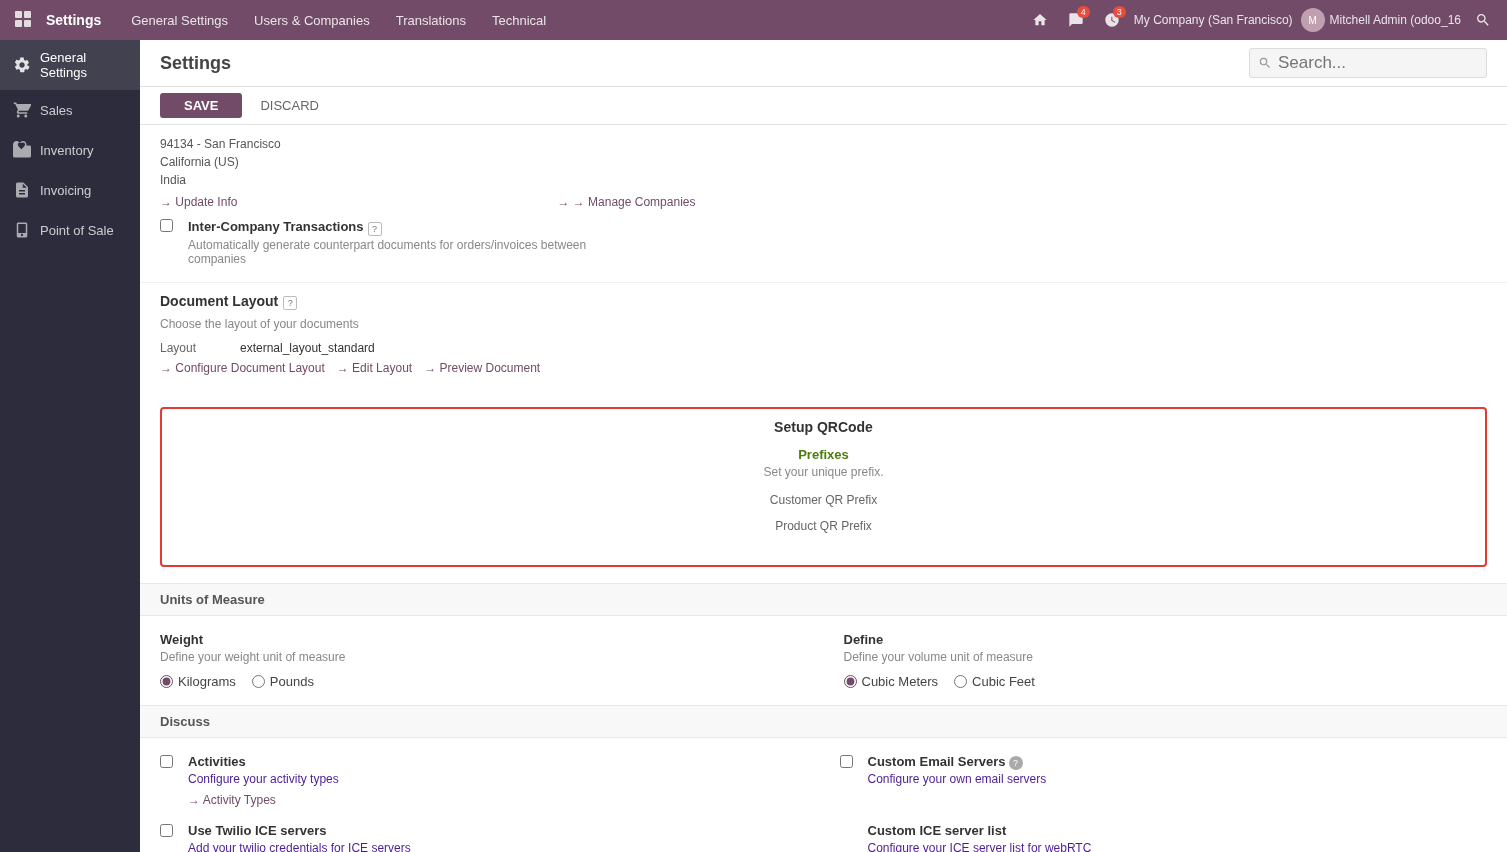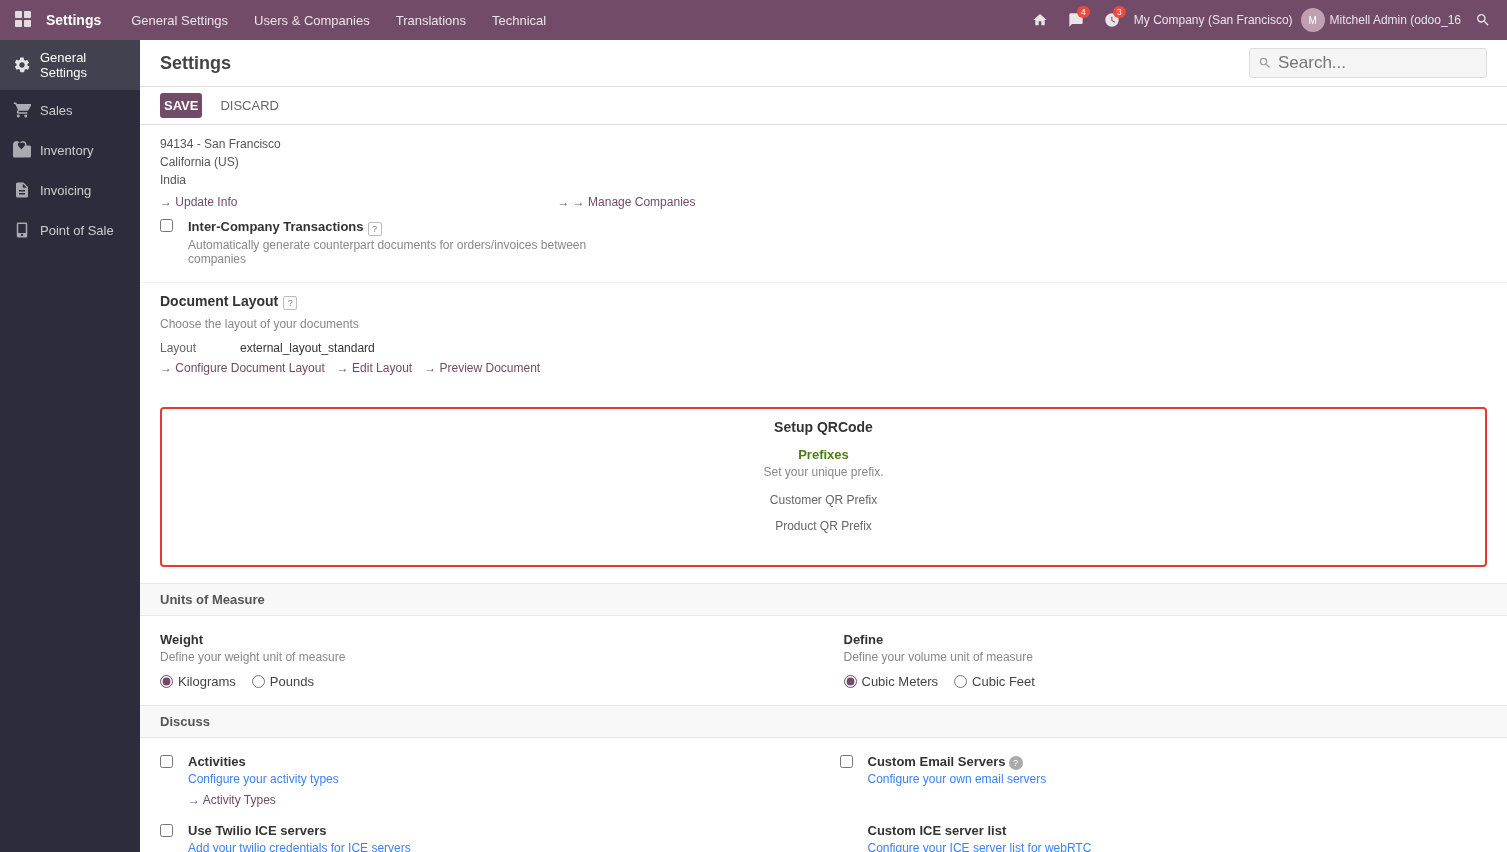--- a/index.html
+++ b/index.html
@@ -39,21 +39,21 @@
     .content-area { flex: 1; display: flex; flex-direction: column; overflow: hidden; }
 
     
     .header-bar { background: #fff; border-bottom: 1px solid #e0e0e0; padding: 8px 20px; display: flex; align-items: center; gap: 12px; }
     .page-title { font-size: 18px; font-weight: 600; color: #444; flex: 1; }
     .search-bar { display: flex; align-items: center; background: #f5f5f5; border: 1px solid #ddd; border-radius: 3px; padding: 4px 8px; gap: 6px; }
     .search-bar input { border: none; background: transparent; outline: none; font-size: 17px; width: 200px; }
 
     
     .action-bar { background: #fff; border-bottom: 1px solid #e0e0e0; padding: 6px 20px; display: flex; gap: 8px; align-items: center; }
-    .btn-save { background: #714b67; color: #fff; border: none; border-radius: 3px; padding: 5px 4px; font-size: 13px; font-weight: 600; cursor: pointer; }
+    .btn-save { background: #714b67; color: #fff; border: none; border-radius: 3px; padding: 5px 24px; font-size: 13px; font-weight: 600; cursor: pointer; }
     .btn-discard { background: transparent; color: #666; border: none; padding: 5px 10px; font-size: 13px; cursor: pointer; text-decoration: none; }
 
     
     .scroll-container { flex: 1; overflow-y: auto; background: #f5f5f5; }
 
     
     .settings-content { background: #fff; margin: 0; }
 
     
     .company-info { padding: 10px 20px 16px 20px; background: #fff; }
@@ -92,21 +92,21 @@
     .units-desc { font-size: 12px; color: #888; margin-bottom: 10px; }
     .radio-group { display: flex; gap: 16px; align-items: center; }
     .radio-label { display: flex; align-items: center; gap: 5px; font-size: 13px; color: #444; cursor: pointer; }
     .radio-input { accent-color: #714b67; }
 
     
     .discuss-section { padding: 16px 20px; background: #fff; }
     .discuss-row { display: flex; gap: 32px; margin-bottom: 16px; align-items: flex-start; }
     .discuss-col { flex: 1; }
     .discuss-col-title { font-size: 13px; font-weight: 600; color: #333; margin-bottom: 3px; }
-    .discuss-col-desc { font-size: 12px; color: #3b82f6; margin-bottom: 6px; }
+    .discuss-col-desc { font-size: 12px; color: #4c1d95; margin-bottom: 6px; }
     .checkbox-row { display: flex; align-items: flex-start; gap: 8px; }
     .checkbox-col { width: 20px; flex-shrink: 0; padding-top: 1px; }
     .checkbox-input { accent-color: #714b67; cursor: pointer; }
     .help-icon { display: inline-flex; align-items: center; justify-content: center; width: 14px; height: 14px; border-radius: 50%; background: #aaa; color: #fff; font-size: 9px; cursor: pointer; margin-left: 3px; }
   </style>
 </head>
 <body>
 
 <div class="topbar">
   <div class="topbar-grid-icon">

